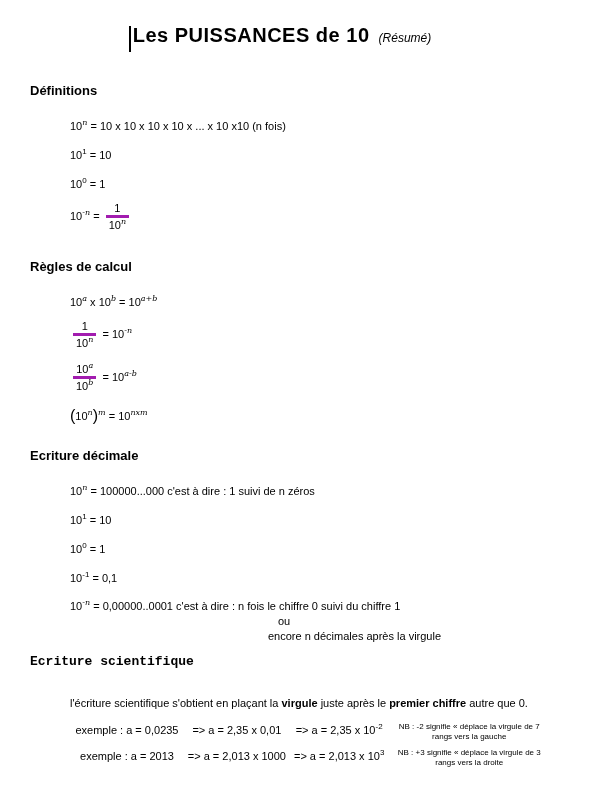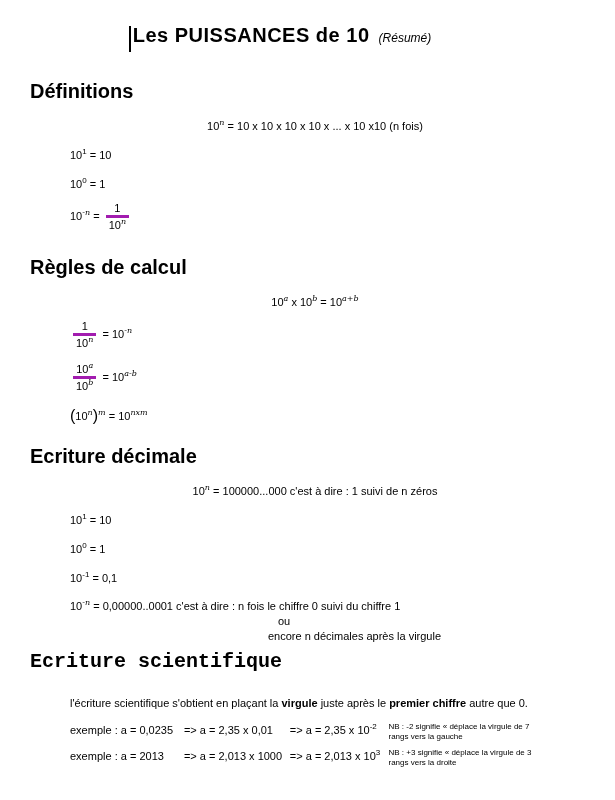--- a/index.html
+++ b/index.html
@@ -18,46 +18,46 @@
     line-height:26px;
     white-space:nowrap;
   }
   .cursor-bar{
     display:inline-block;width:2px;height:26px;background:#000;
     vertical-align:middle;margin-right:2px;
   }
   .title-main{font-size:20px;font-weight:bold;letter-spacing:0.5px;}
   .title-suffix{font-size:12px;font-style:italic;margin-left:6px;}
   .heading{
-    font-size:20px;font-weight:bold;
+    font-size:13px;font-weight:bold;
     margin:12px 0 0 30px;line-height:18px;
   }
   .h-def{margin-top:30px;}
   .h-reg{margin-top:26px;}
   .h-dec{margin-top:21px;}
   .h-sci{margin-top:9px;font-family:Liberation Mono, monospace;}
   .line{
     margin-left:70px;line-height:16px;
   }
   .frac{display:inline-block;text-align:center;vertical-align:middle;margin:0 3px;}
   .frac .num{display:block;line-height:13px;padding:0 3px;}
   .frac .den{display:block;line-height:14px;border-top:3px solid #a21caf;padding:0 3px;}
   sup{font-size:8px;line-height:0;}
   sup.it{font-style:italic;font-family:"DejaVu Serif",serif;}
   .paren{font-size:16px;vertical-align:-1px;}
-  .mt18{margin-top:18px;text-align:center;}
+  .mt18{margin-top:18px;}
   .mt13{margin-top:13px;}
   .mt12{margin-top:12px;}
   .mt10{margin-top:10px;}
   .tall{line-height:20px;}
   .sub-line{margin-left:278px;line-height:15px;}
   .sub-line2{margin-left:268px;line-height:15px;}
   .para{margin:24px 0 0 70px;line-height:16px;}
   .examples{margin:11px 10px 0 70px;}
-  .ex-row{display:flex;align-items:flex-start;margin-top:6px;}
+  .ex-row{display:flex;align-items:flex-start;margin-top:6px;text-align:center;}
   .ex-row:first-child{margin-top:0;}
   .ex-label{width:127px;line-height:16px;}
   .ex-step1{width:118px;line-height:16px;}
   .ex-step2{width:110px;line-height:16px;white-space:nowrap;}
   .ex-note{
     margin-left:auto;width:180px;
     font-size:8px;line-height:10px;
   }
 </style>
 </head>

